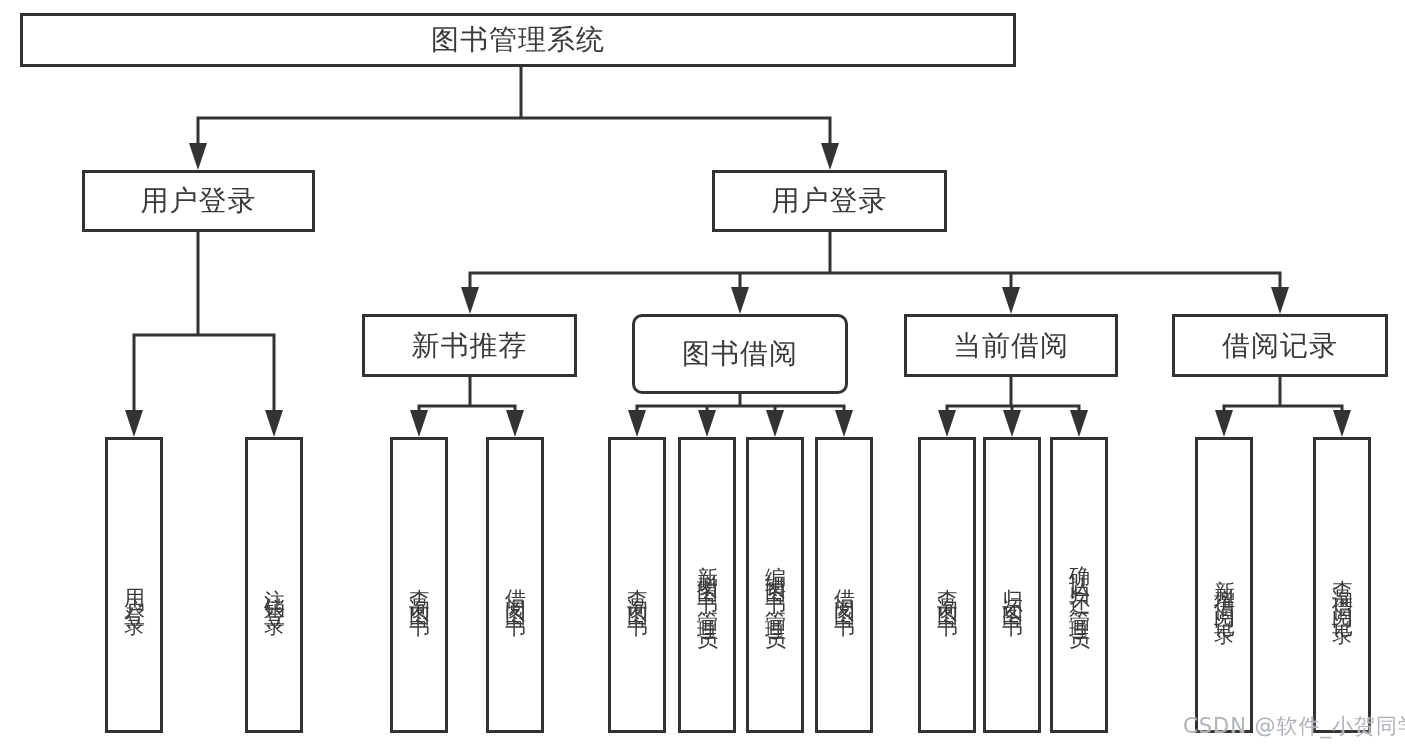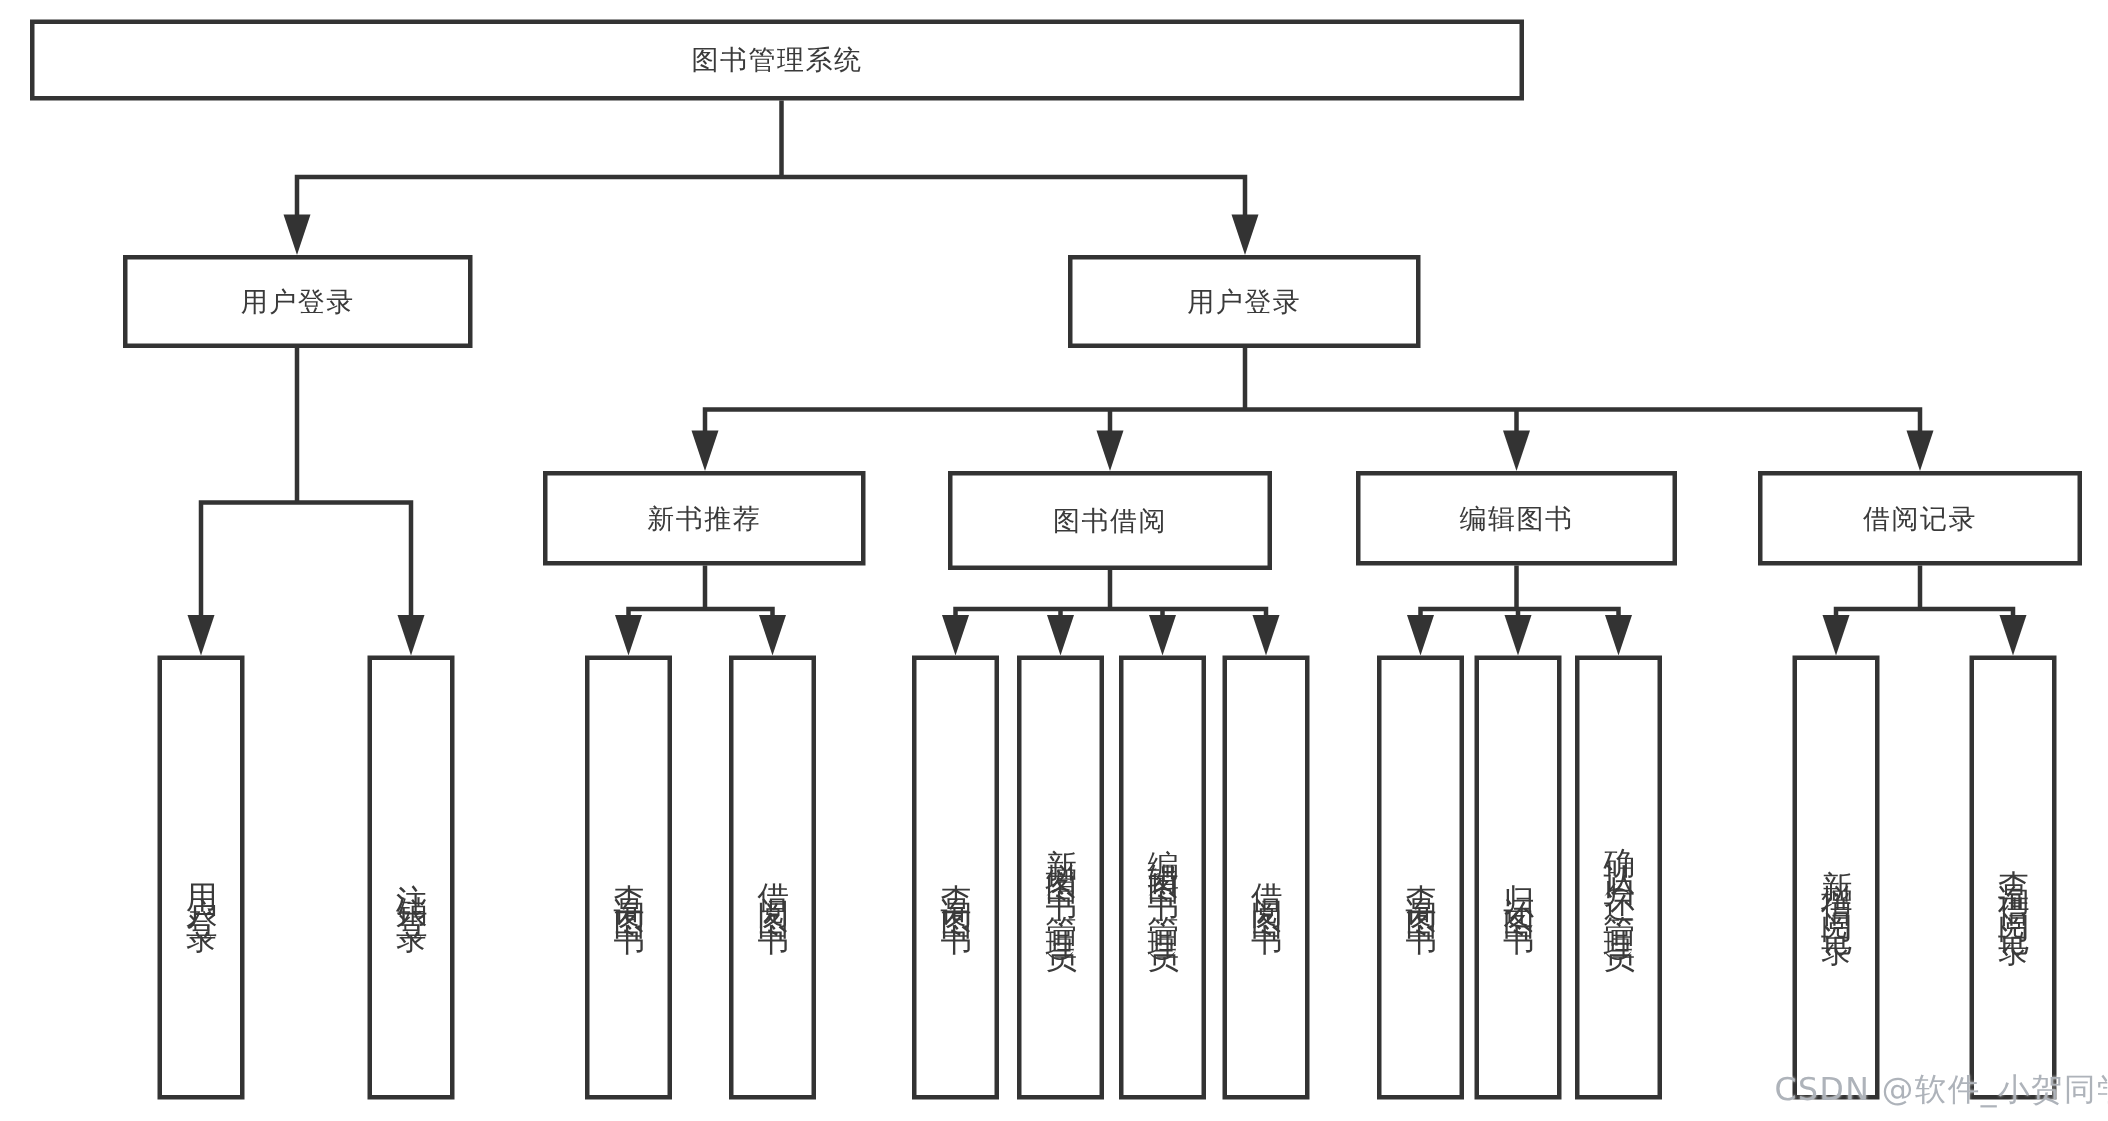--- a/index.html
+++ b/index.html
@@ -26,21 +26,21 @@
   }
   #connectors polygon { fill: #333333; stroke: none; }
   .hbox {
     position: absolute;
     box-sizing: border-box;
     border: 3px solid #333333;
     background: #ffffff;
     display: flex;
     align-items: center;
     justify-content: center;
-    font-size: 18px;
+    font-size: 28px;
     color: #3a3a3a;
     letter-spacing: 1px;
     z-index: 1;
   }
   .vbox {
     position: absolute;
     top: 437px;
     width: 58px;
     height: 296px;
     box-sizing: border-box;
@@ -134,25 +134,25 @@
   <div class="hbox" style="left:82px; top:170px; width:233px; height:62px;">
     <span>用户登录</span>
   </div>
   <div class="hbox" style="left:712px; top:170px; width:235px; height:62px;">
     <span>用户登录</span>
   </div>
 
   <div class="hbox" style="left:362px; top:314px; width:215px; height:63px;">
     <span>新书推荐</span>
   </div>
-  <div class="hbox" style="left:632px; top:314px; width:216px; height:66px;">
+  <div class="hbox" style="left:632px; top:314px; width:216px; height:80px;border-radius:10px;">
     <span>图书借阅</span>
   </div>
   <div class="hbox" style="left:904px; top:314px; width:214px; height:63px;">
-    <span>编辑图书</span>
+    <span>当前借阅</span>
   </div>
   <div class="hbox" style="left:1172px; top:314px; width:216px; height:63px;">
     <span>借阅记录</span>
   </div>
 
   <div class="vbox" style="left:105px;">
     <span>用户登录</span>
   </div>
   <div class="vbox" style="left:245px;">
     <span>注销登录</span>

